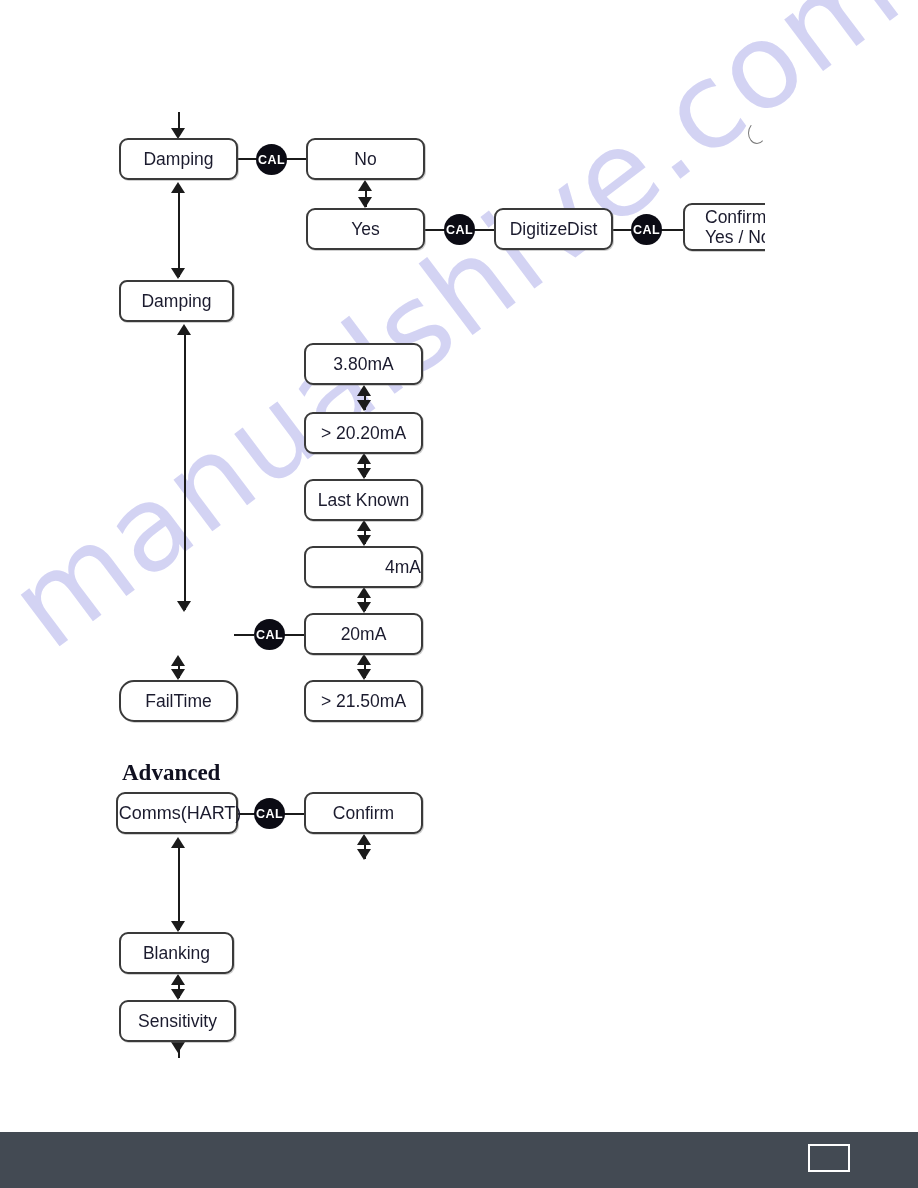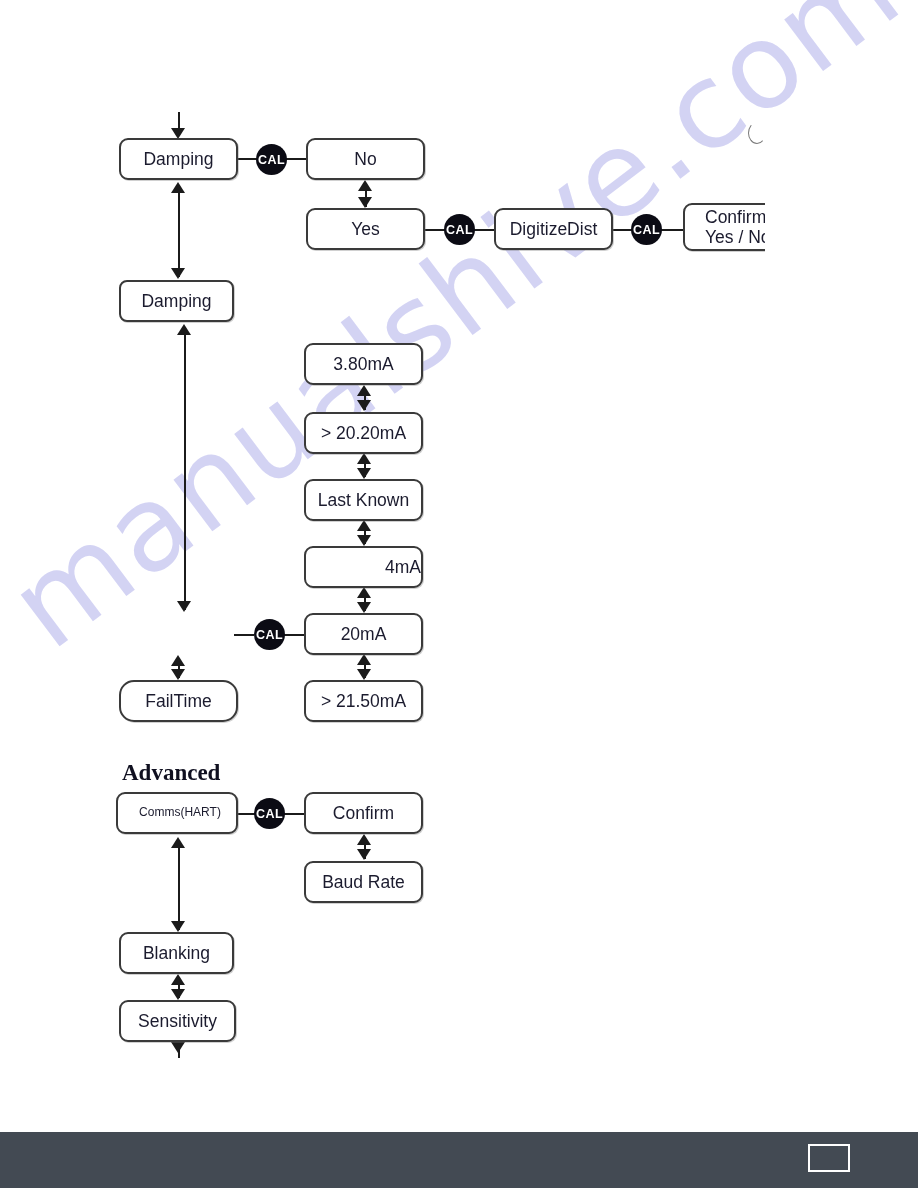--- a/index.html
+++ b/index.html
@@ -64,21 +64,21 @@
     align-items: center;
     justify-content: center;
     text-align: center;
     font-family: "Liberation Sans", sans-serif;
     font-size: 17.5px;
     color: #1b1b2e;
     line-height: 1.15;
     box-shadow: 1px 1px 0 rgba(120,120,120,.35);
     z-index: 4;
   }
-  .node.tight { font-size: 12px; padding-left: 6px; }
+  .node.tight { font-size: 18px; padding-left: 6px; }
   .node.two-line { flex-direction: column; justify-content: center; align-items: flex-start; padding-left: 20px; text-align: left; }
   .node.two-line span { display: block; }
 
   
   .cal {
     position: absolute;
     width: 31px;
     height: 31px;
     border-radius: 50%;
     background: #0b0b14;
@@ -297,23 +297,20 @@
       </div>
 
       <div class="node tight" style="left:116px; top:792px; width:122px; height:42px;">
         <span>Comms(HART)</span>
       </div>
 
       <div class="node" style="left:304px; top:792px; width:119px; height:42px;">
         <span>Confirm</span>
       </div>
 
-      <div class="node" style="left:304px; top:861px; width:119px; height:42px;">
-        <span>Baud Rate</span>
-      </div>
 
       <div class="node" style="left:119px; top:932px; width:115px; height:42px;">
         <span>Blanking</span>
       </div>
 
       <div class="node" style="left:119px; top:1000px; width:117px; height:42px;">
         <span>Sensitivity</span>
       </div>
 
       <div class="cal" style="left:256px; top:144px;">

